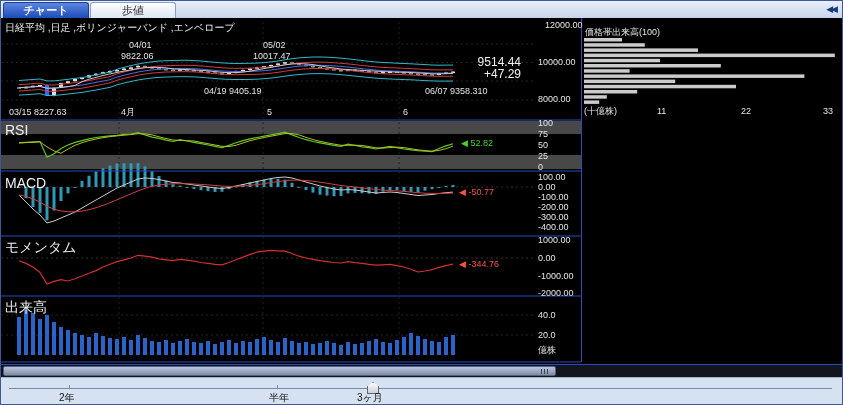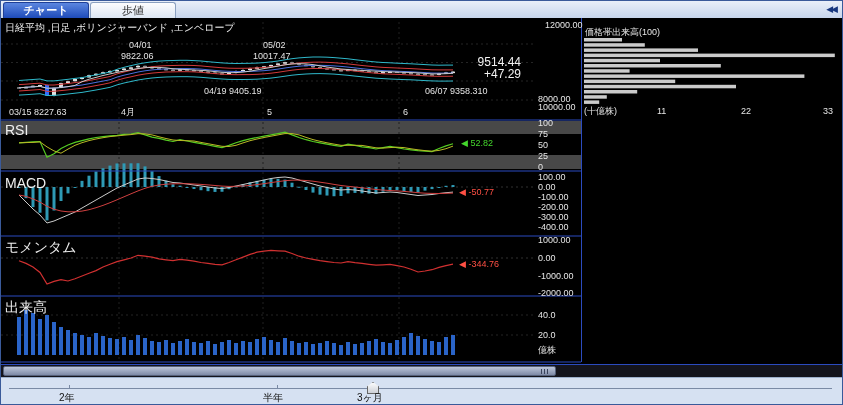--- a/index.html
+++ b/index.html
@@ -375,21 +375,21 @@
 
     <div class="plabel" style="top:157px">MACD</div>
     <div class="val red" style="left:458px;top:169px">◀ -50.77</div>
 
     <div class="plabel" style="top:221px">モメンタム</div>
     <div class="val red" style="left:458px;top:241px">◀ -344.76</div>
 
     <div class="plabel" style="top:281px">出来高</div>
     <div class="lab" style="left:537px;top:327px">億株</div>
   <div class="lab" style="left: 537px; top: 2px; margin-left: 7px;">12000.00</div>
-      <div class="lab" style="left: 537px; top: 39px; margin-top: 45px;">10000.00</div>
+      <div class="lab" style="left: 537px; top: 39px;">10000.00</div>
       <div class="lab" style="left: 537px; top: 76px;">8000.00</div>
       <div class="lab" style="left: 537px; top: 100px;">100</div>
       <div class="lab" style="left: 537px; top: 111px; text-align: center;">75</div>
       <div class="lab" style="left: 537px; top: 122px;">50</div>
       <div class="lab" style="left: 537px; top: 133px;">25</div>
       <div class="lab" style="left: 537px; top: 144px;">0</div>
       <div class="lab" style="left: 537px; top: 154px;">100.00</div>
       <div class="lab" style="left: 537px; top: 164px;">0.00</div>
       <div class="lab" style="left: 537px; top: 174px;">-100.00</div>
       <div class="lab" style="left: 537px; top: 184px;">-200.00</div>
@@ -409,17 +409,17 @@
     </div>
   </div>
 
   <div class="bottombar">
     <div class="strack"></div>
     <div class="stick" style="left:68px"></div>
     <div class="stick" style="left:276px"></div>
     <div class="stick" style="left:371px"></div>
     <div class="shandle"></div>
     <div class="slabel" style="left:58px">2年</div>
-    <div class="slabel" style="left:262px">半年</div>
+    <div class="slabel" style="left:268px">半年</div>
     <div class="slabel" style="left:356px">3ヶ月</div>
   </div>
 
 </div>
 
 </body></html>

